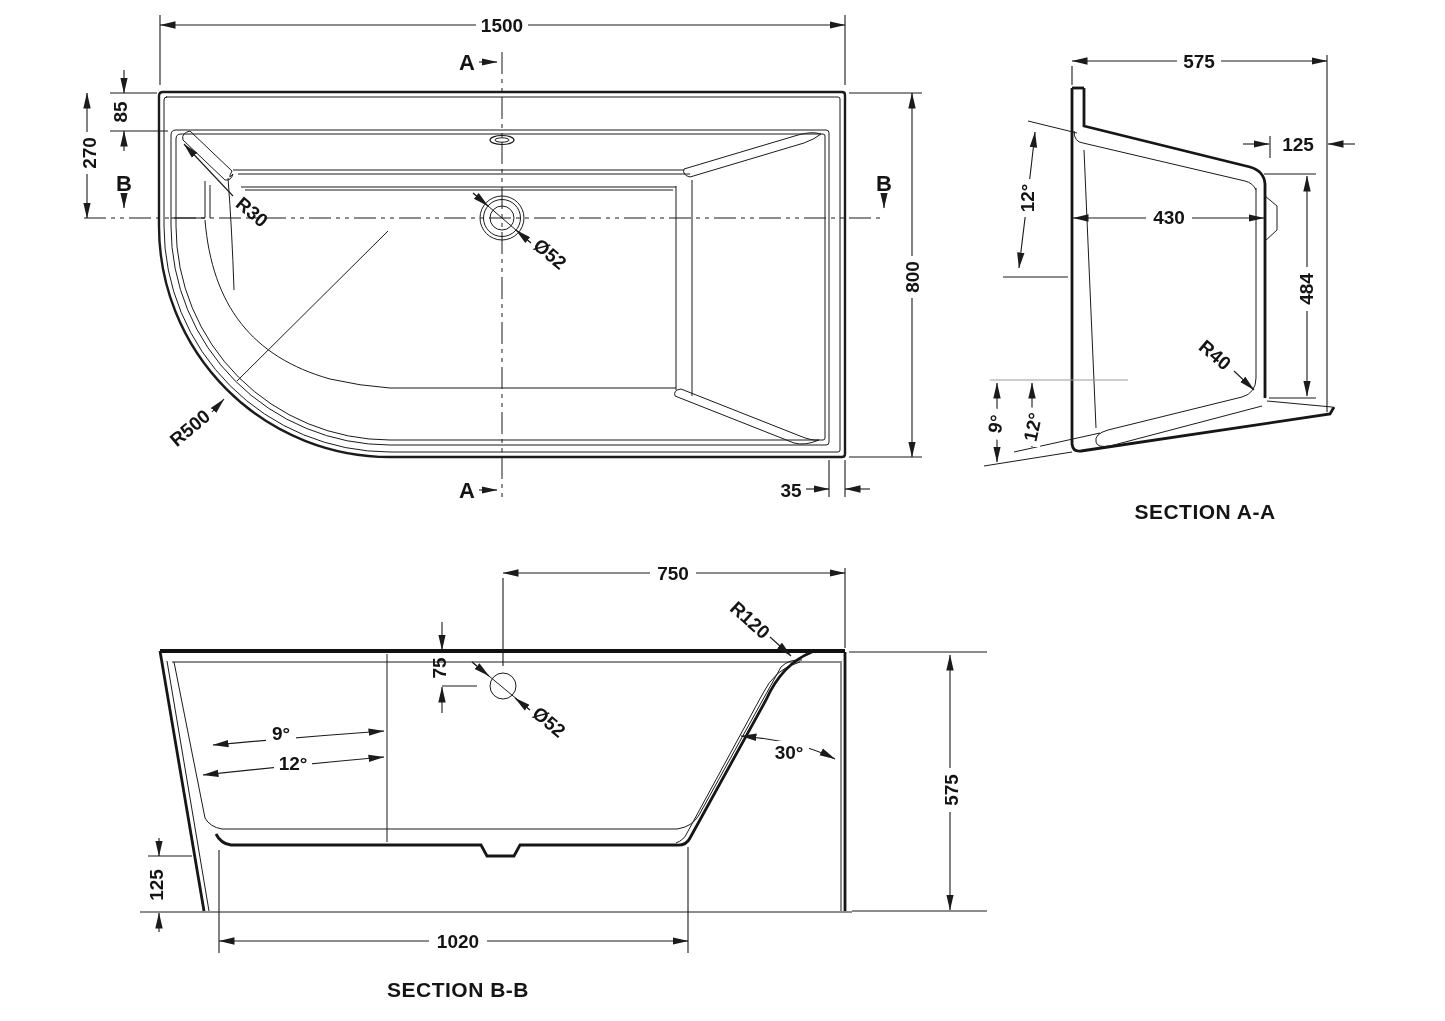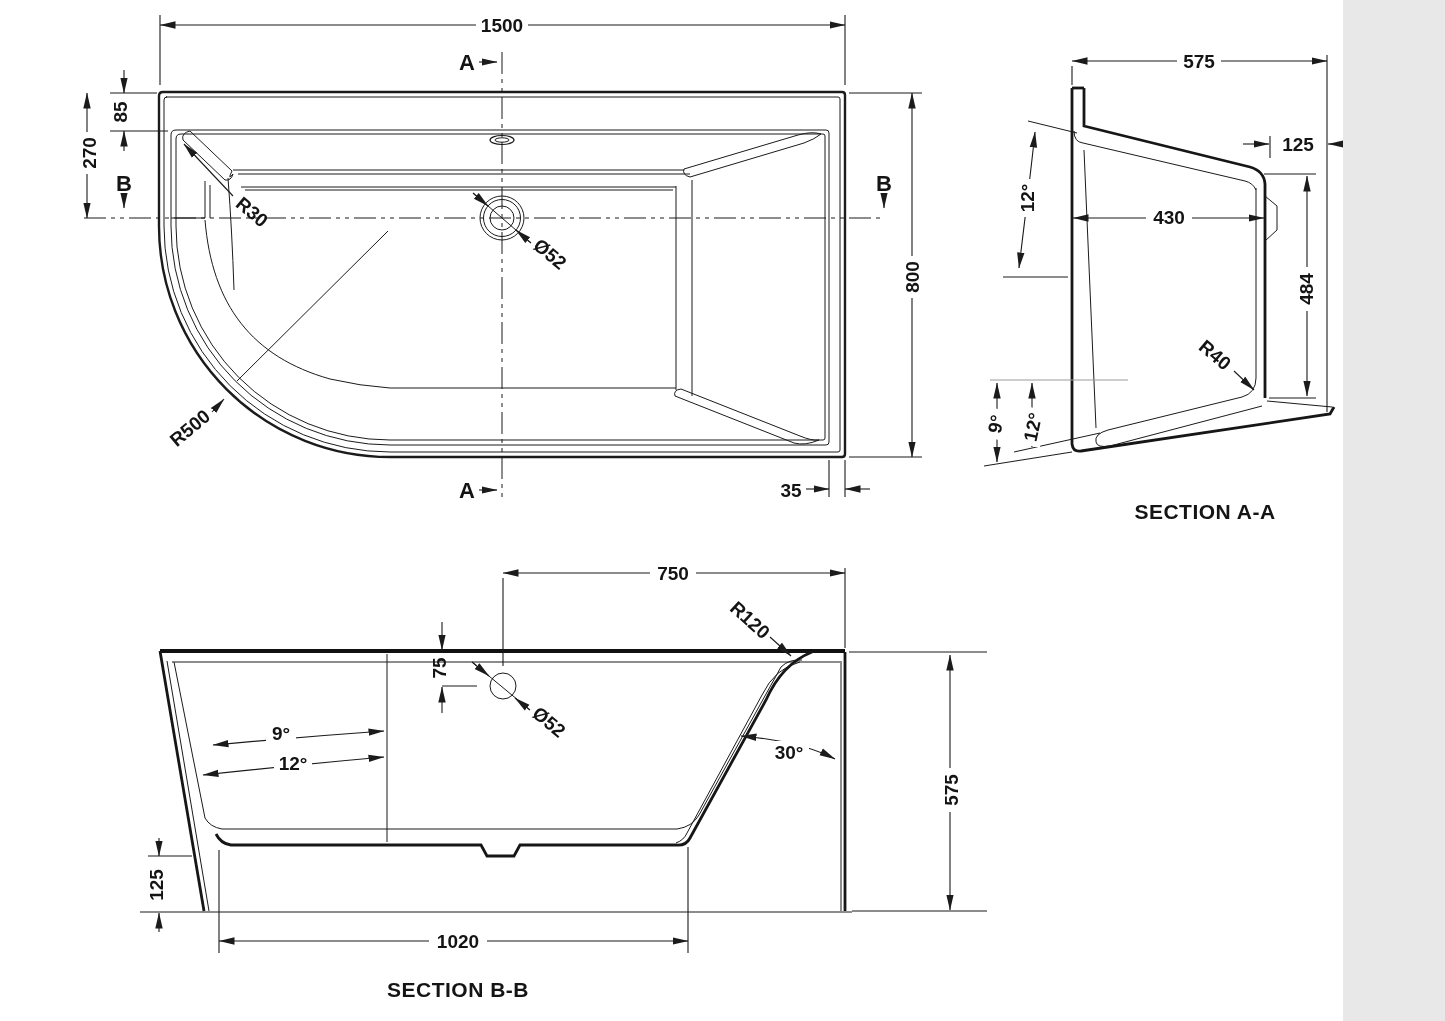--- a/index.html
+++ b/index.html
@@ -1,16 +1,16 @@
 <!DOCTYPE html>
 <html><head>
 <meta charset="utf-8">
 <style>
   html,body { margin:0; padding:0; background:#e8e8e8; }
-  .sheet { width:1343px; height:1021px; background:#ffffff; position:relative; overflow:hidden; }
+  .sheet { width:1445px; height:1021px; background:#ffffff; position:relative; overflow:hidden; }
   svg { display:block; }
   
   .ln   { stroke:#1b1b1b; fill:none; stroke-width:1.2; }
   .thn  { stroke:#1b1b1b; fill:none; stroke-width:1; }
   .thk  { stroke:#1b1b1b; fill:none; stroke-width:2.4; }
   .xthk { stroke:#111;    fill:none; stroke-width:4; }
   .cut  { stroke:#161616; fill:none; stroke-width:2.8; }
   .dim  { stroke:#1b1b1b; fill:none; stroke-width:1.1; }
   .ref  { stroke:#9a9a9a; fill:none; stroke-width:1; }
   .cl   { stroke:#1b1b1b; fill:none; stroke-width:1; stroke-dasharray:22 5 4 5 4 5; }

